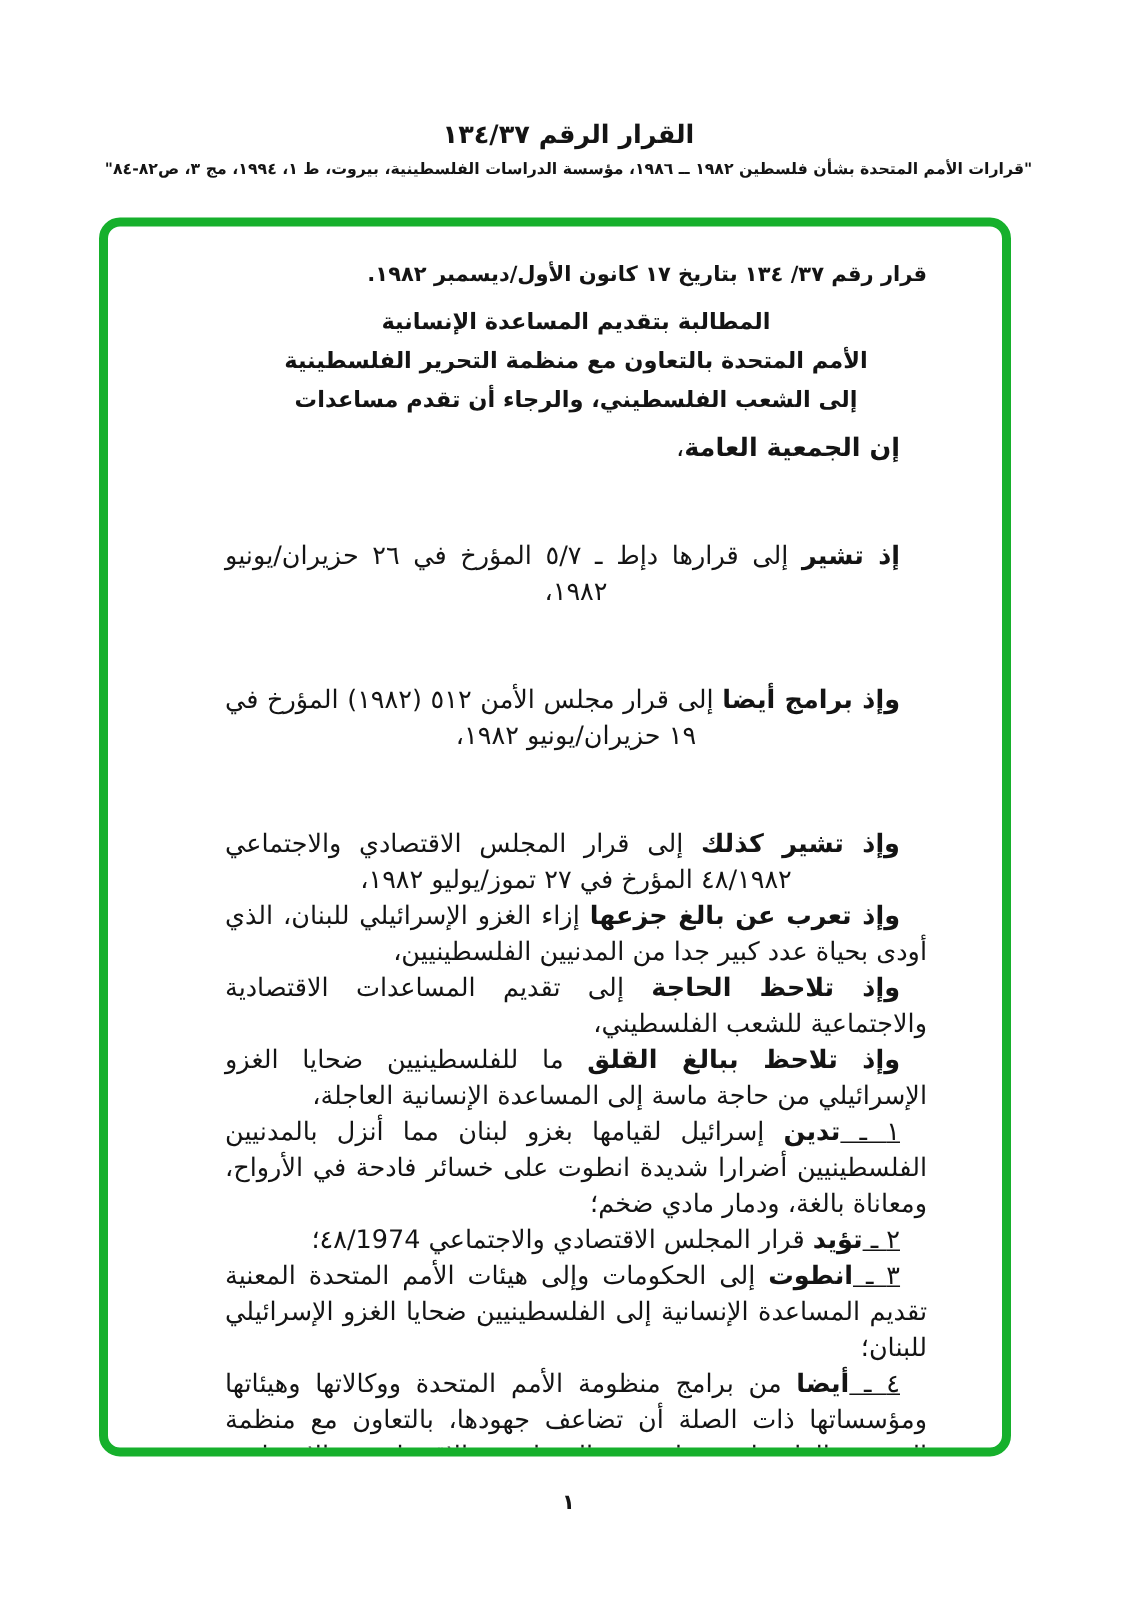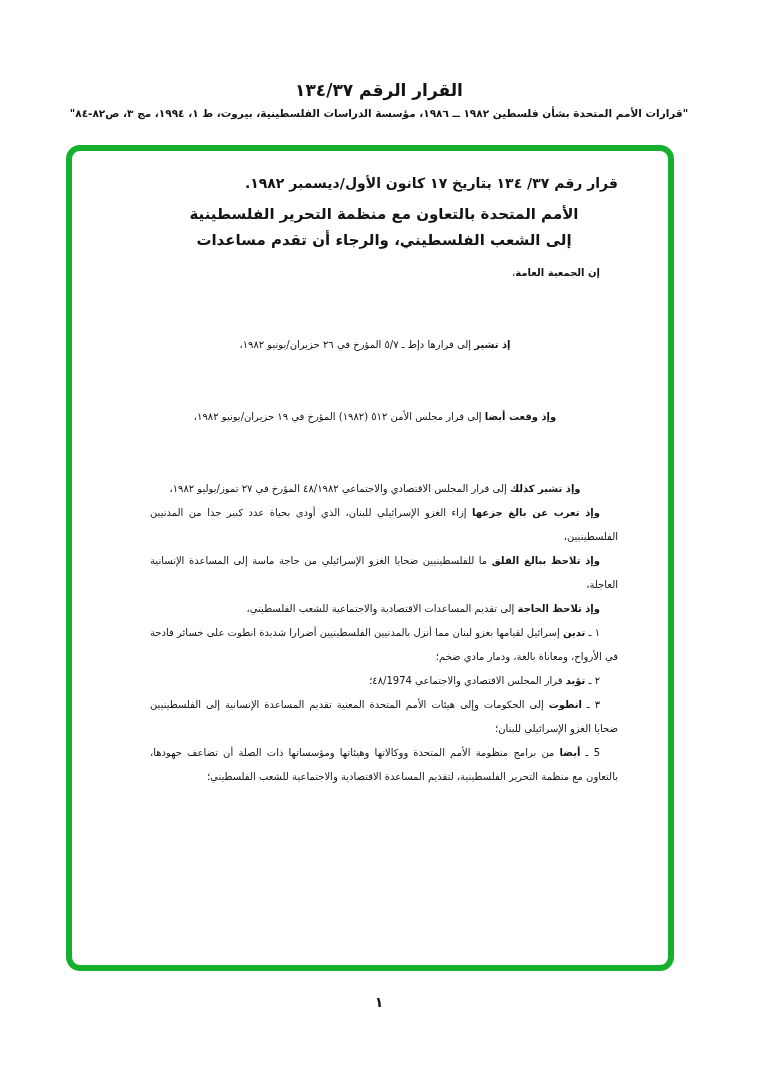--- a/index.html
+++ b/index.html
@@ -21,52 +21,53 @@
     padding:24px 50px 10px 78px;direction:rtl;background:#fff;
   }
   .date-line{
     font-weight:bold;font-size:14px;margin:0 0 10px 0;text-align:right;
   }
   .res-heading{
     text-align:center;font-weight:bold;font-size:15px;line-height:26px;
     margin:0 0 8px 0;
   }
   .body-text p{
-    margin:0;font-size:10px;line-height:24px;text-align:justify;
+    margin:0;font-size:17px;line-height:24px;text-align:justify;
     text-indent:18px;
   }
   .body-text p.center-last{ text-align-last:center;margin-top:48px; }
   .body-text .lead, .res-heading{ font-weight:bold; }
   .lead{ font-weight:bold; }
-  .pre{ font-weight:normal; }
+  .pre{ font-weight:normal;text-decoration:underline; }
   .page-num{
     position:absolute;left:0;right:0;top:994px;text-align:center;
     font-size:14px;font-weight:bold;direction:rtl;
   }
 </style>
 </head>
 <body>
 
 <h1 class="doc-title">القرار الرقم ٣٧‏/‏١٣٤</h1>
 <div class="doc-source">"قرارات الأمم المتحدة بشأن فلسطين ١٩٨٢ ــ ١٩٨٦، مؤسسة الدراسات الفلسطينية، بيروت، ط ١، ١٩٩٤، مج ٣، ص٨٢‏-‏٨٤"</div>
 
 <div class="green-box" style="border: 6px solid rgb(22, 176, 44);">
   <p class="date-line">قرار رقم ٣٧‏/‏ ‏١٣٤ بتاريخ ١٧ كانون الأول/ديسمبر ١٩٨٢.</p>
   <div class="res-heading">
+      <div>المطالبة بتقديم المساعدة الإنسانية</div>
       <div>الأمم المتحدة بالتعاون مع منظمة التحرير الفلسطينية</div>
       <div>إلى الشعب الفلسطيني، والرجاء أن تقدم مساعدات</div>
     </div>
   <div class="body-text">
       <p><b class="lead">إن الجمعية العامة</b><span>،</span></p>
       <p class="center-last"><b class="lead">إذ تشير</b><span> إلى قرارها دإط ـ ٧‏/‏٥ المؤرخ في ٢٦ حزيران/يونيو ١٩٨٢،</span></p>
-      <p class="center-last"><b class="lead">وإذ وقعت أيضا</b><span> إلى قرار مجلس الأمن ٥١٢ (١٩٨٢) المؤرخ في ١٩ حزيران/يونيو ١٩٨٢،</span></p>
+      <p class="center-last"><b class="lead">وإذ برامج أيضا</b><span> إلى قرار مجلس الأمن ٥١٢ (١٩٨٢) المؤرخ في ١٩ حزيران/يونيو ١٩٨٢،</span></p>
       <p class="center-last"><b class="lead">وإذ تشير كذلك</b><span> إلى قرار المجلس الاقتصادي والاجتماعي ١٩٨٢‏/‏٤٨ المؤرخ في ٢٧ تموز/يوليو ١٩٨٢،</span></p>
       <p><b class="lead">وإذ تعرب عن بالغ جزعها</b><span> إزاء الغزو الإسرائيلي للبنان، الذي أودى بحياة عدد كبير جدا من المدنيين الفلسطينيين،</span></p>
+      <p><b class="lead">وإذ تلاحظ الحاجة</b><span> إلى تقديم المساعدات الاقتصادية والاجتماعية للشعب الفلسطيني،</span></p>
       <p><b class="lead">وإذ تلاحظ ببالغ القلق</b><span> ما للفلسطينيين ضحايا الغزو الإسرائيلي من حاجة ماسة إلى المساعدة الإنسانية العاجلة،</span></p>
-      <p><b class="lead">وإذ تلاحظ الحاجة</b><span> إلى تقديم المساعدات الاقتصادية والاجتماعية للشعب الفلسطيني،</span></p>
       <p><span class="pre">١ ـ </span><b class="lead">تدين</b><span> إسرائيل لقيامها بغزو لبنان مما أنزل بالمدنيين الفلسطينيين أضرارا شديدة انطوت على خسائر فادحة في الأرواح، ومعاناة بالغة، ودمار مادي ضخم؛</span></p>
       <p><span class="pre">٢ ـ </span><b class="lead">تؤيد</b><span> قرار المجلس الاقتصادي والاجتماعي 1974‏/‏٤٨؛</span></p>
       <p><span class="pre">٣ ـ </span><b class="lead">انطوت</b><span> إلى الحكومات وإلى هيئات الأمم المتحدة المعنية تقديم المساعدة الإنسانية إلى الفلسطينيين ضحايا الغزو الإسرائيلي للبنان؛</span></p>
-      <p><span class="pre">5 ـ </span><b class="lead">أيضا</b><span> من برامج منظومة الأمم المتحدة ووكالاتها وهيئاتها ومؤسساتها ذات الصلة أن تضاعف جهودها، بالتعاون مع منظمة التحرير الفلسطينية، لتقديم المساعدة الاقتصادية والاجتماعية للشعب الفلسطيني؛</span></p>
+      <p><span class="pre">٤ ـ </span><b class="lead">أيضا</b><span> من برامج منظومة الأمم المتحدة ووكالاتها وهيئاتها ومؤسساتها ذات الصلة أن تضاعف جهودها، بالتعاون مع منظمة التحرير الفلسطينية، لتقديم المساعدة الاقتصادية والاجتماعية للشعب الفلسطيني؛</span></p>
     </div>
 </div>
 
 <div class="page-num">١</div>
 
 </body></html>

